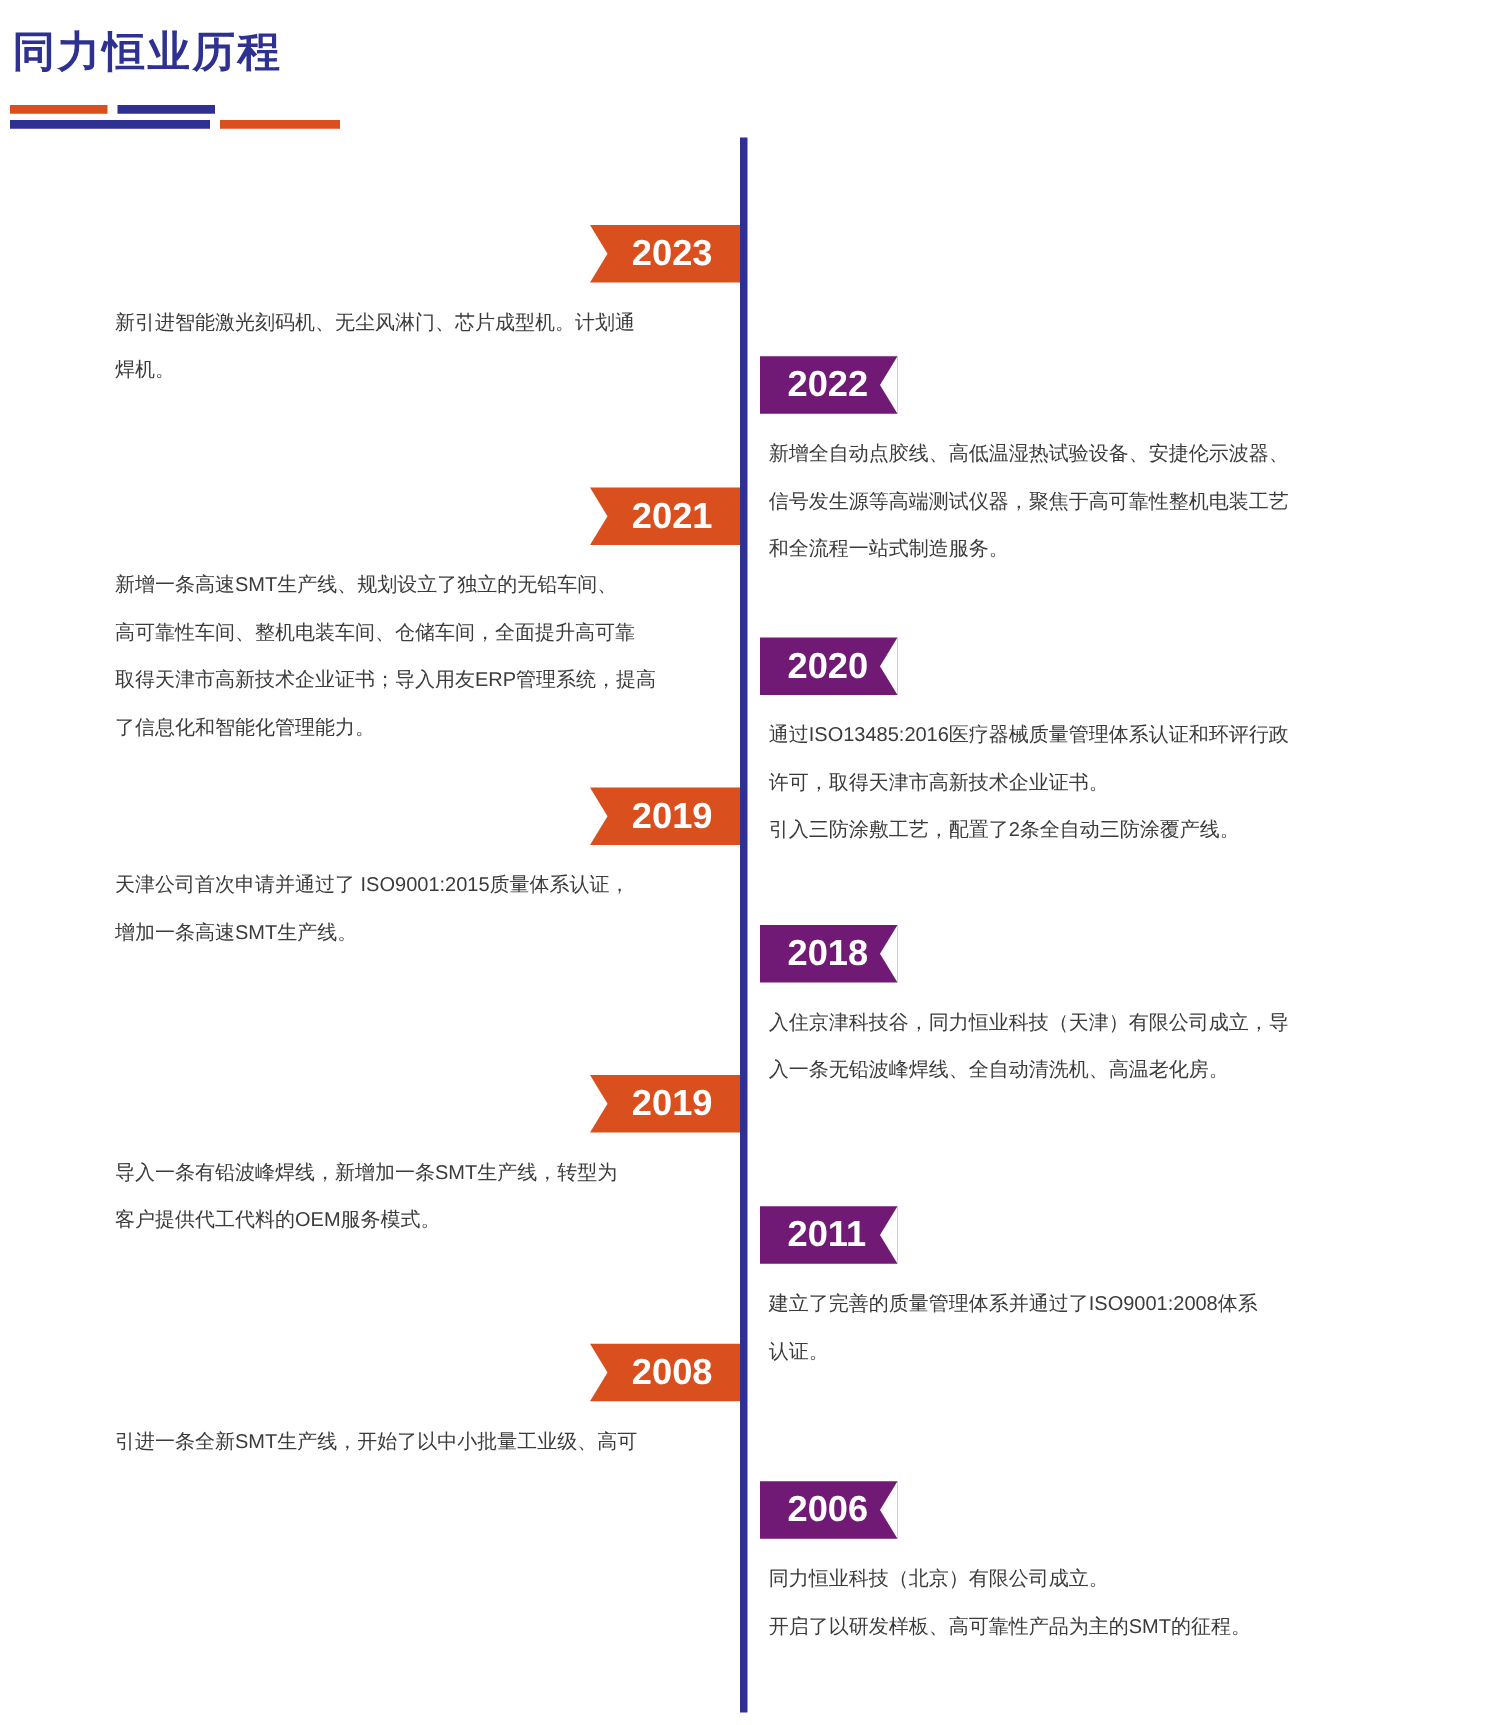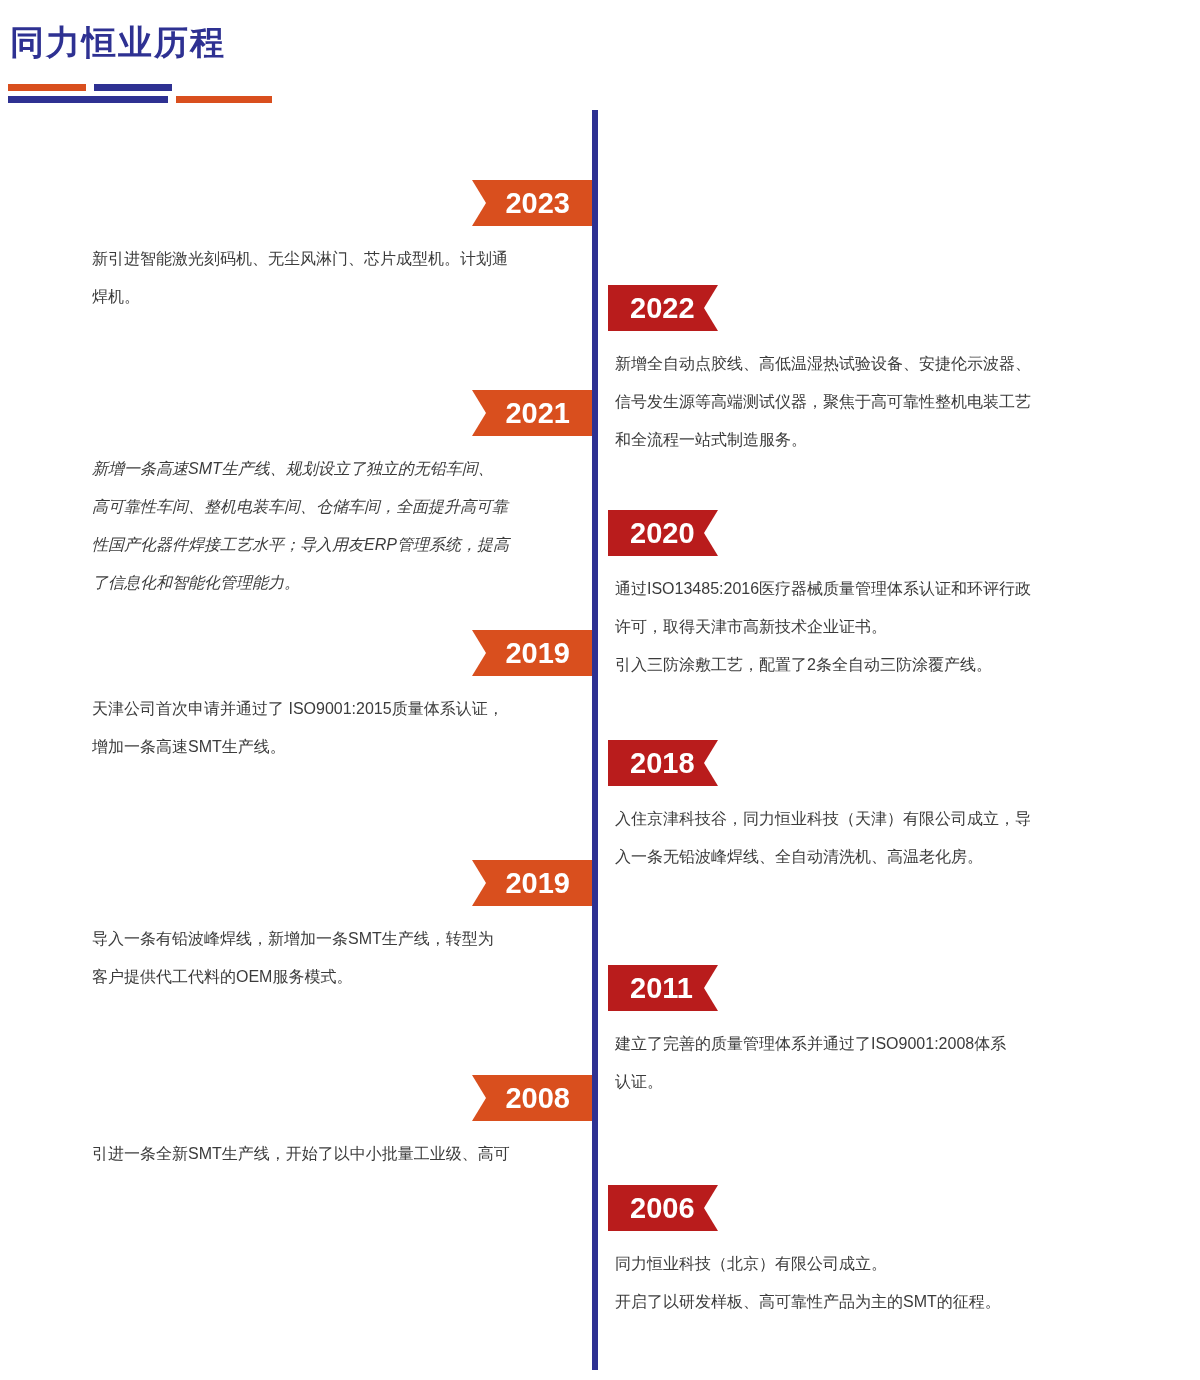--- a/index.html
+++ b/index.html
@@ -88,21 +88,21 @@
     text-align: right;
     width: 120px;
   }
   .entry.right .year-chip {
     left: 608px;
     padding-left: 22px;
     text-align: left;
     width: 110px;
   }
   .chip-orange { background: #d94f1e; }
-  .chip-blue   { background: #b91c1c; }
+  .chip-blue   { background: #701a75; }
 
   
   .entry.left .year-chip::before {
     content: "";
     position: absolute;
     left: 0;
     top: 0;
     width: 0;
     height: 0;
     border-top: 23px solid transparent;
@@ -168,24 +168,24 @@
       <div class="entry right" style="left: 0px; top: 0px; width: 1200px; height: 0px;">
         <div class="year-chip chip-blue" style="top: 175px;">2022</div>
         <div class="entry-text" style="top: 235px;">
           <p>新增全自动点胶线、高低温湿热试验设备、安捷伦示波器、</p>
           <p>信号发生源等高端测试仪器，聚焦于高可靠性整机电装工艺</p>
           <p>和全流程一站式制造服务。</p>
         </div>
       </div>
       <div class="entry left" style="left: 0px; top: 0px; width: 1200px; height: 0px;">
         <div class="year-chip chip-orange" style="top: 280px;">2021</div>
-        <div class="entry-text" style="top: 340px; font-style: italic;">
+        <div class="entry-text" style="top: 340px;">
           <p>新增一条高速SMT生产线、规划设立了独立的无铅车间、</p>
           <p>高可靠性车间、整机电装车间、仓储车间，全面提升高可靠</p>
-          <p>性国产化器件焊接工艺水平；导入用友ERP管理系统，提高</p>
+          <p>取得天津市高新技术企业证书；导入用友ERP管理系统，提高</p>
           <p>了信息化和智能化管理能力。</p>
         </div>
       </div>
       <div class="entry right" style="left: 0px; top: 0px; width: 1200px; height: 0px;">
         <div class="year-chip chip-blue" style="top: 400px;">2020</div>
         <div class="entry-text" style="top: 460px;">
           <p>通过ISO13485:2016医疗器械质量管理体系认证和环评行政</p>
           <p>许可，取得天津市高新技术企业证书。</p>
           <p>引入三防涂敷工艺，配置了2条全自动三防涂覆产线。</p>
         </div>

